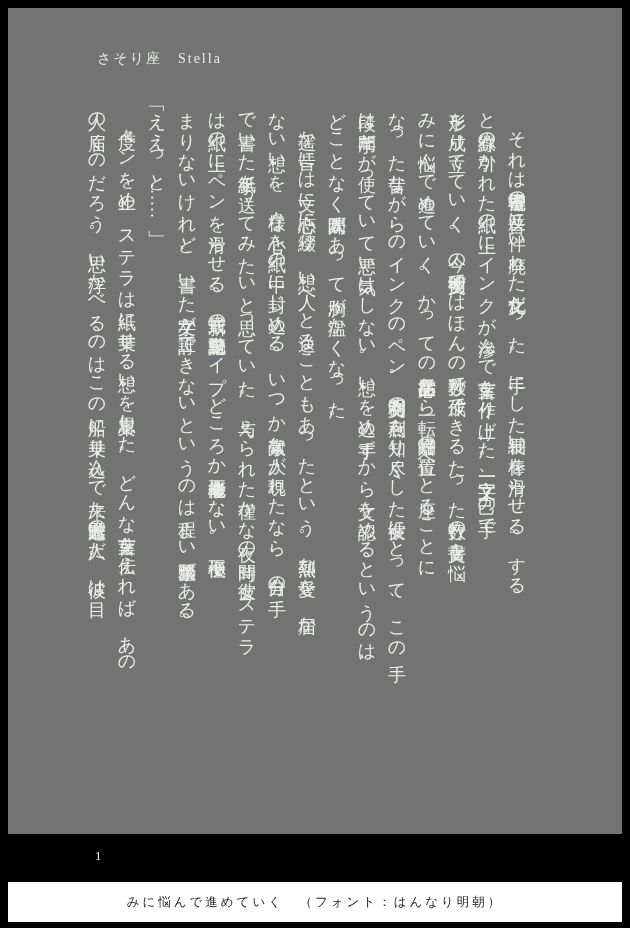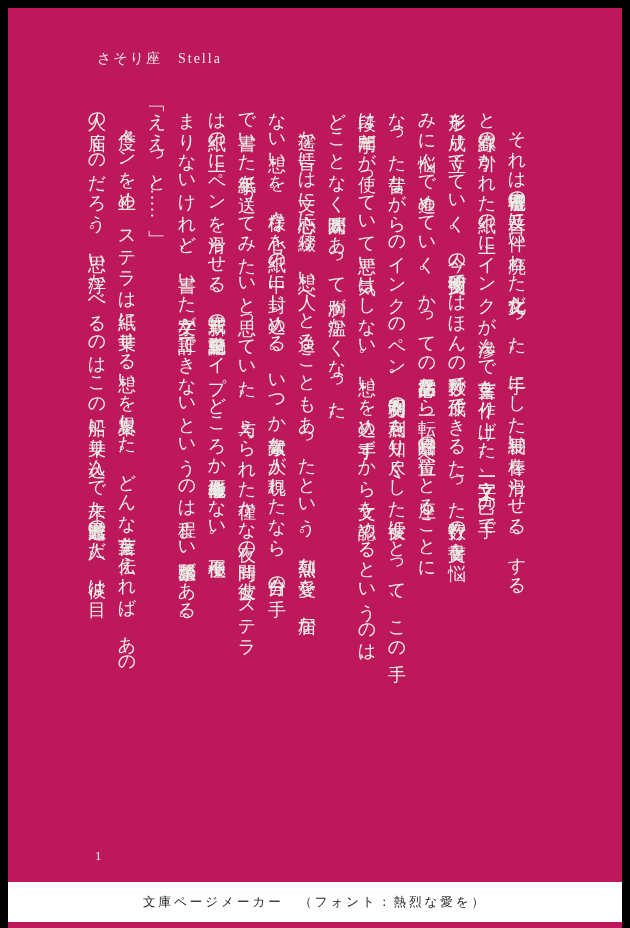--- a/index.html
+++ b/index.html
@@ -2,22 +2,22 @@
 <html lang="ja"><head>
 <meta charset="utf-8">
 <style>
   html,body{margin:0;padding:0;}
   body{
     width:630px;height:928px;position:relative;
     background:#000;overflow:hidden;
     font-family:"Liberation Serif","DejaVu Serif",serif;
   }
   .page{
-    position:absolute;left:8px;top:8px;width:614px;height:920px;
-    background:#be185d;color:#e9eee6;
+    position:absolute;left:8px;top:8px;width:614px;height:826px;
+    background:#737373;color:#e9eee6;
   }
   .header{
     position:absolute;left:89px;top:42px;
     font-size:14px;letter-spacing:2px;white-space:pre;
   }
   .vtext{
     position:absolute;top:92px;right:90px;height:708px;width:452px;
     writing-mode:vertical-rl;text-orientation:mixed;
     font-size:18px;line-height:30px;letter-spacing:0;
   }
@@ -54,14 +54,14 @@
     <div class="tline">まりないけれど、書いた文字が訂正できないというのは程よい緊張感がある。</div>
     <div class="tline">「ええっと……」</div>
     <div class="tline">　度々ペンを止め、ステラは紙に乗せる想いを思案した。どんな言葉を伝えれば、あの</div>
     <div class="tline">人の届くのだろう。思い浮かべるのはこの船に乗り込んで来た避難民の一人だ。彼は目</div>
   </div>
 
   <div class="pagenum">1</div>
 </div>
 
 <div class="footer-strip">
-  <span class="footer-text">文庫ページメーカー　（フォント：熱烈な愛を）</span>
+  <span class="footer-text">みに悩んで進めていく　（フォント：はんなり明朝）</span>
 </div>
 
 </body></html>

